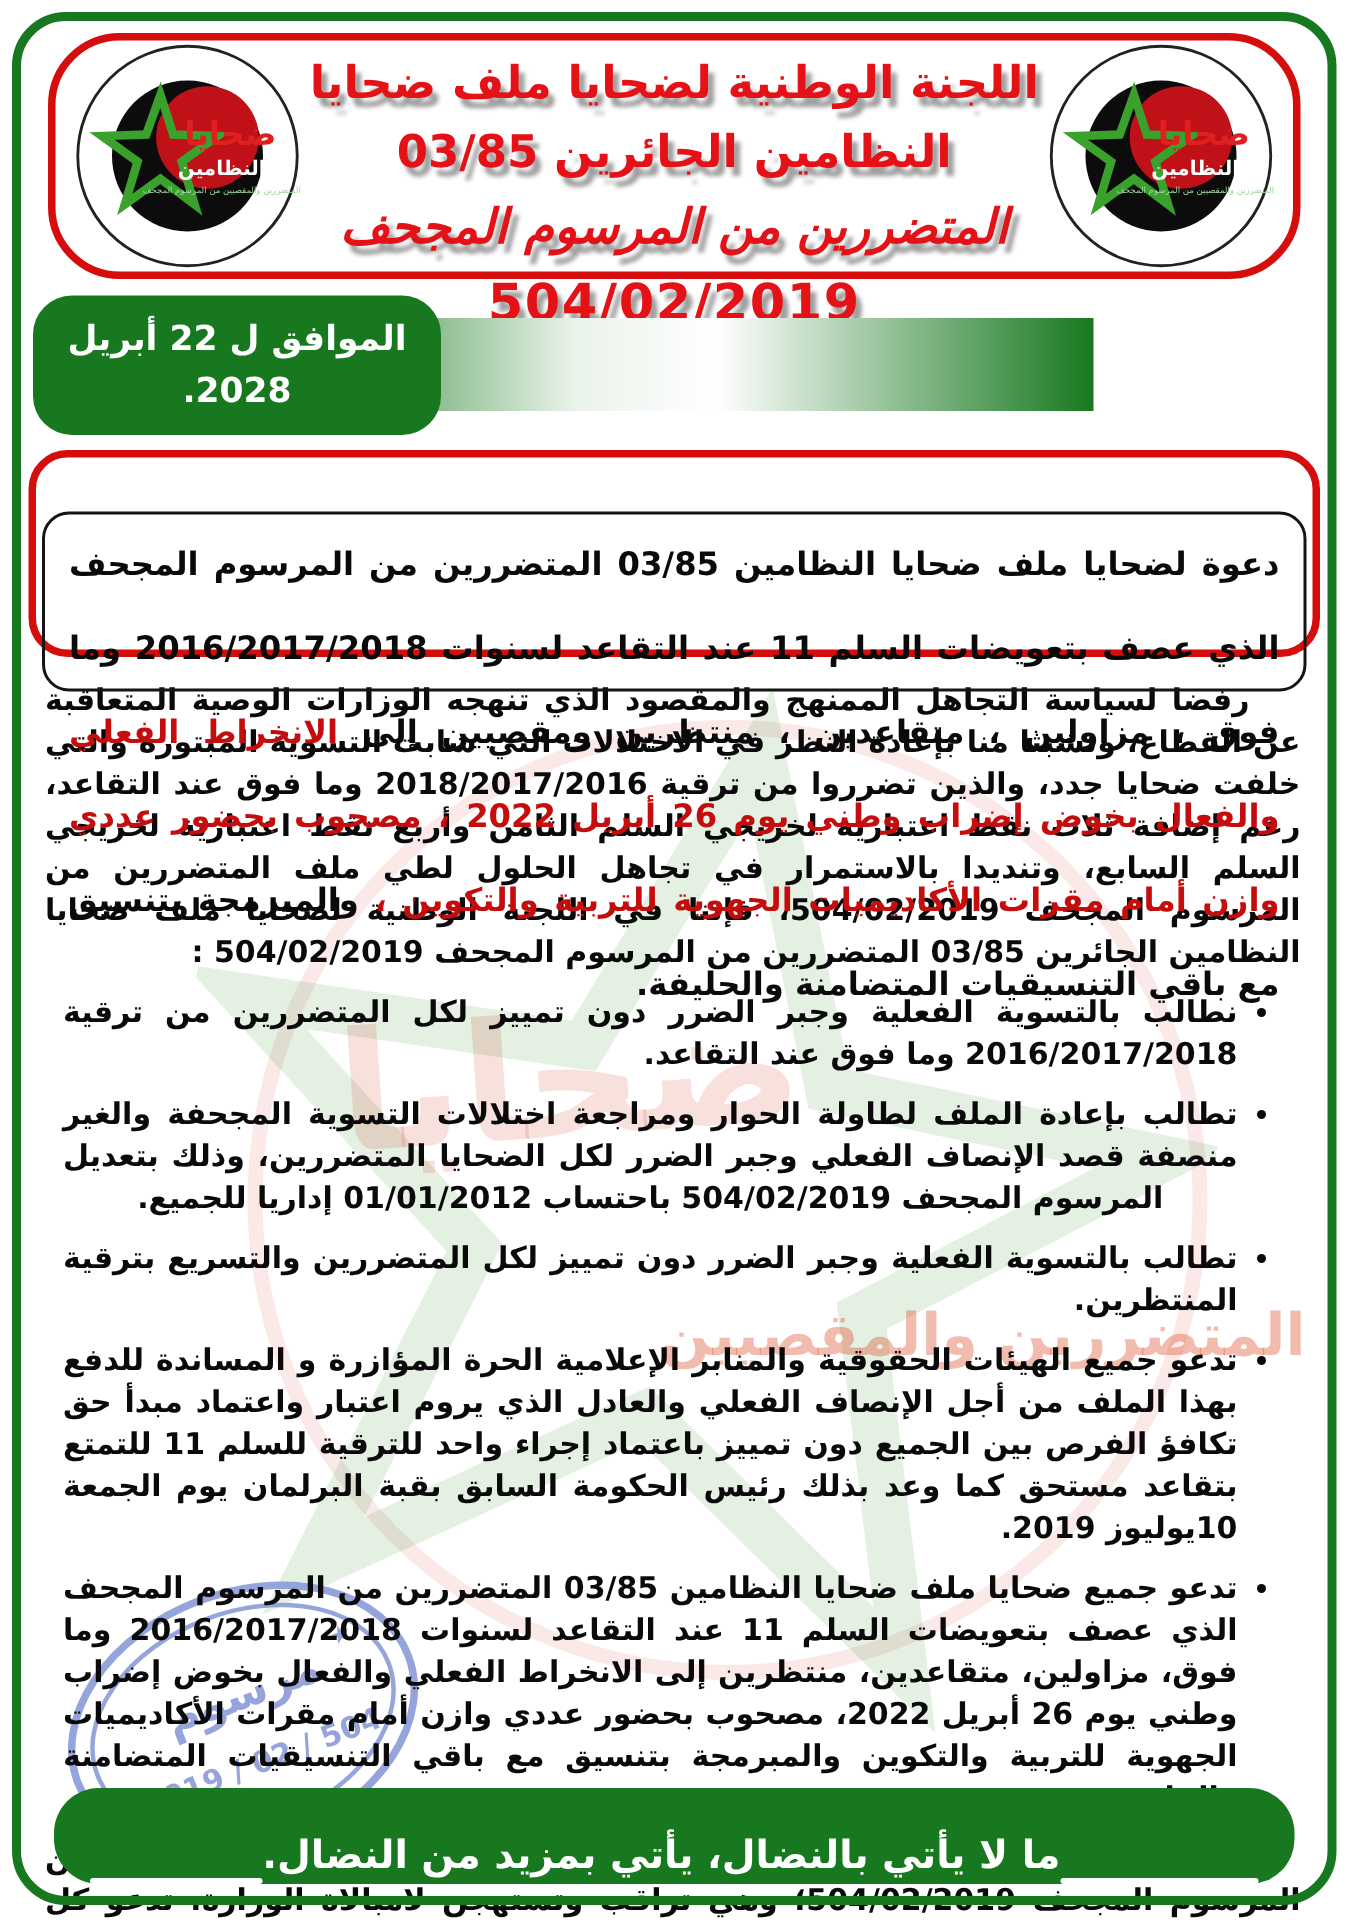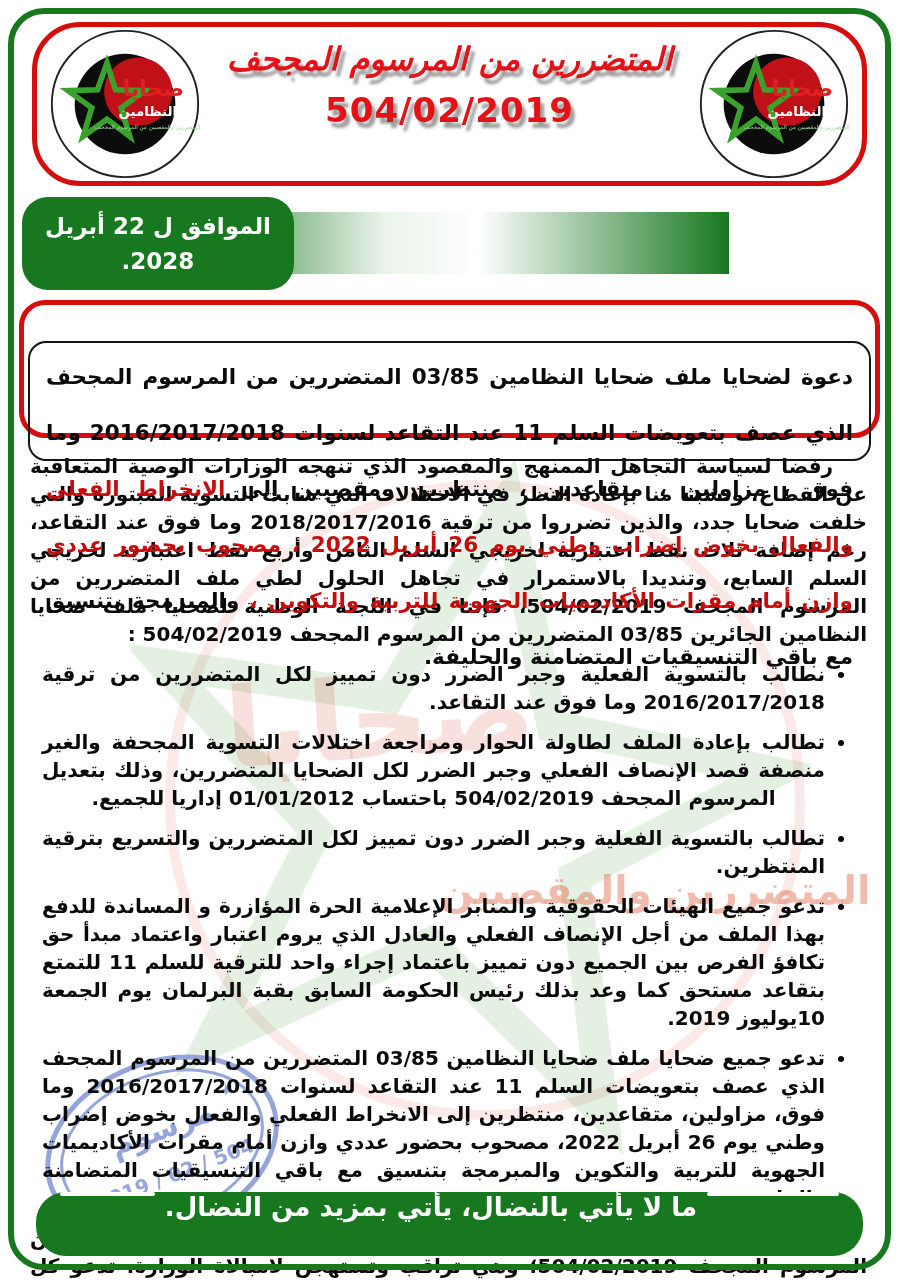--- a/index.html
+++ b/index.html
@@ -90,21 +90,21 @@
     color:rgba(222,95,60,0.42);
   }
   
   .stamp{
     position:absolute;left:28px;top:1048px;width:268px;height:196px;z-index:1;
     transform:rotate(-21deg);opacity:0.92;
   }
   
   .footer-banner{
     position:absolute;left:36px;right:36px;top:1192px;height:64px;background:var(--green);
-    border-radius:30px;display:flex;align-items:flex-start;gap:10px;color:#fff;
+    border-radius:30px;display:flex;align-items:flex-end;gap:0;color:#fff;
     padding:0 24px;z-index:3;
   }
   .rule{height:4px;background:#fff;border-radius:2px;}
   .rule.short{width:132px;}
   .rule.long{flex:1;}
   .slogan-text{font-size:26px;font-weight:bold;white-space:nowrap;padding-bottom:4px;}
 </style>
 </head>
 <body>
 
@@ -130,20 +130,21 @@
     </text>
     <circle cx="80" cy="80" r="53" fill="#0c0c0c"></circle>
     <circle cx="94" cy="67" r="36" fill="#c01018"></circle>
     <path d="M61,37 L70,65 L101,66 L76,84 L85,114 L61,96 L36,114 L45,84 L20,66 L51,65 Z" fill="none" stroke="#3aa12d" stroke-width="6"></path>
     <text x="110" y="72" font-size="23" font-weight="900" fill="#e02020" text-anchor="middle">ضحايا</text>
     <text x="104" y="93" font-size="14" font-weight="bold" fill="#ffffff" text-anchor="middle">النظامين</text>
     <text x="104" y="106" font-size="6" fill="#9fd79f" text-anchor="middle">المتضررين والمقصيين من المرسوم المجحف</text>
   </svg>
 
   <div class="title-wrap">
+    <div class="title-l1">اللجنة الوطنية لضحايا ملف ضحايا النظامين الجائرين 03/85</div>
     <div class="title-l2">المتضررين من المرسوم المجحف</div>
     <div class="title-l3">504/02/2019</div>
   </div>
 
   <svg class="logo right" viewBox="0 0 160 160">
     <circle cx="80" cy="80" r="77" fill="#ffffff" stroke="#222" stroke-width="2"></circle>
     <defs>
         <path id="ringR" d="M80,80 m-64,0 a64,64 0 1,1 128,0 a64,64 0 1,1 -128,0"></path>
       </defs>
     <text font-size="10" font-weight="bold" fill="#111">

